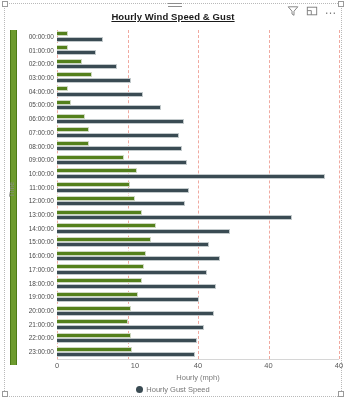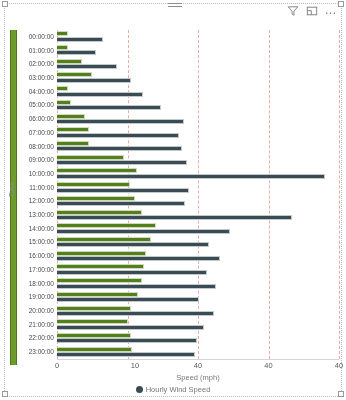--- a/index.html
+++ b/index.html
@@ -248,20 +248,21 @@
     </span>
     <span class="ic">
       <svg viewBox="0 0 12 12" width="12" height="12" fill="none" stroke="currentColor" stroke-width="0.9">
         <rect x="1.3" y="2.2" width="9.4" height="7.6"></rect>
         <path d="M1.3 5.6 H5.3 V9.8"></path>
       </svg>
     </span>
     <span class="ellipsis-icon">…</span>
   </div>
 
+  <div class="chart-title">Hourly Wind Speed &amp; Gust</div>
 
   <div class="left-strip"></div>
 
   <div class="y-axis-title">Time</div>
 
   <div class="ylabels" id="ylabels">
       <div class="ylabel" style="top: 2.85417px;">00:00:00</div>
       <div class="ylabel" style="top: 16.5625px;">01:00:00</div>
       <div class="ylabel" style="top: 30.2708px;">02:00:00</div>
       <div class="ylabel" style="top: 43.9792px;">03:00:00</div>
@@ -392,22 +393,22 @@
     </div>
 
   <div class="x-axis-line"></div>
   <div class="xlabels" id="xlabels">
       <div class="xlabel" style="left: 57px;">0</div>
       <div class="xlabel" style="left: 135px;">10</div>
       <div class="xlabel" style="left: 198px;">40</div>
       <div class="xlabel" style="left: 268.5px;">40</div>
       <div class="xlabel" style="left: 339px;">40</div>
     </div>
-  <div class="x-axis-title">Speed (mph)</div>
+  <div class="x-axis-title">Hourly (mph)</div>
 
   <div class="legend" id="legend">
       <div class="legend-item">
         <span class="legend-dot" style="background: rgb(58, 75, 83);"></span>
-        <span class="legend-text">Hourly Wind Speed</span>
+        <span class="legend-text">Hourly Gust Speed</span>
       </div>
     </div>
 
 </div>
 
 </body></html>

